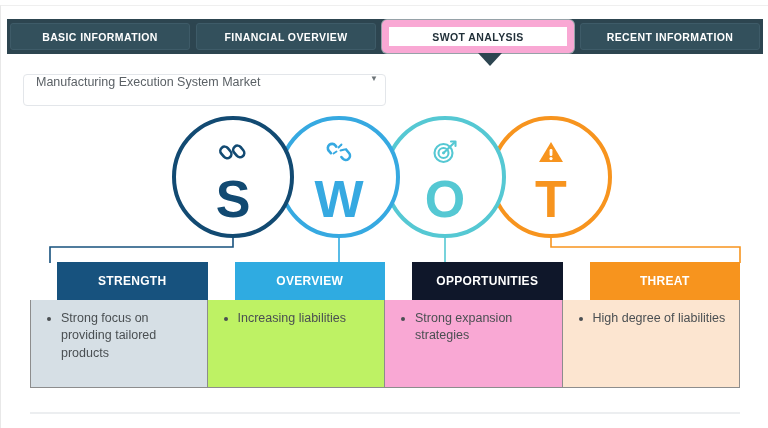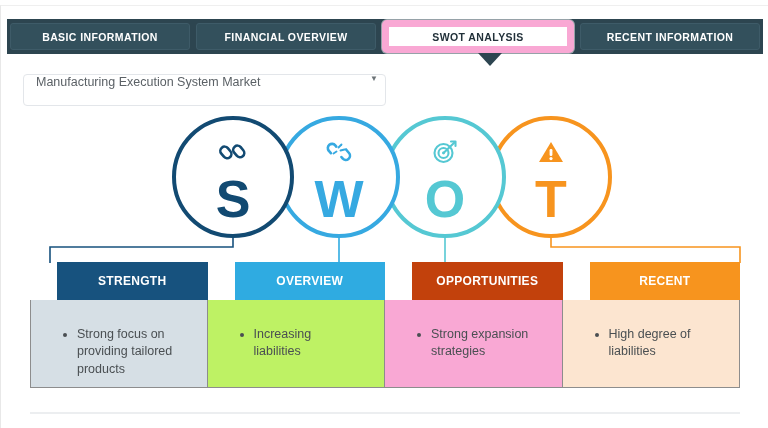--- a/index.html
+++ b/index.html
@@ -194,21 +194,21 @@
   }
   .swot-body {
     height: 88px;
     border: 1px solid #8d8d8d;
     border-top: none;
     box-sizing: border-box;
     padding: 10px 8px 8px 8px;
   }
   .swot-col:not(:first-child) .swot-body { border-left: none; }
   .swot-list {
-    margin: 16px;
+    margin: 0;
     padding-left: 22px;
     list-style: disc;
   }
   .swot-list li {
     font-size: 12.5px;
     color: #4a4f52;
     line-height: 1.38;
     margin-bottom: 2px;
   }
 
@@ -322,30 +322,30 @@
     <div class="swot-col">
       <div class="swot-head" style="background:#2fabe1">OVERVIEW</div>
       <div class="swot-body" style="background:#bef264">
         <ul class="swot-list">
           <li>Increasing liabilities</li>
         </ul>
       </div>
     </div>
 
     <div class="swot-col">
-      <div class="swot-head" style="background:#c2410c">OPPORTUNITIES</div>
+      <div class="swot-head" style="background:#0f172a">OPPORTUNITIES</div>
       <div class="swot-body" style="background:#f9a8d4">
         <ul class="swot-list">
           <li>Strong expansion strategies</li>
         </ul>
       </div>
     </div>
 
     <div class="swot-col">
-      <div class="swot-head" style="background:#f7941e">RECENT</div>
+      <div class="swot-head" style="background:#f7941e">THREAT</div>
       <div class="swot-body" style="background:#fce5d0">
         <ul class="swot-list">
           <li>High degree of liabilities</li>
         </ul>
       </div>
     </div>
 
   </div>
 
   <div class="bottom-divider"></div>

